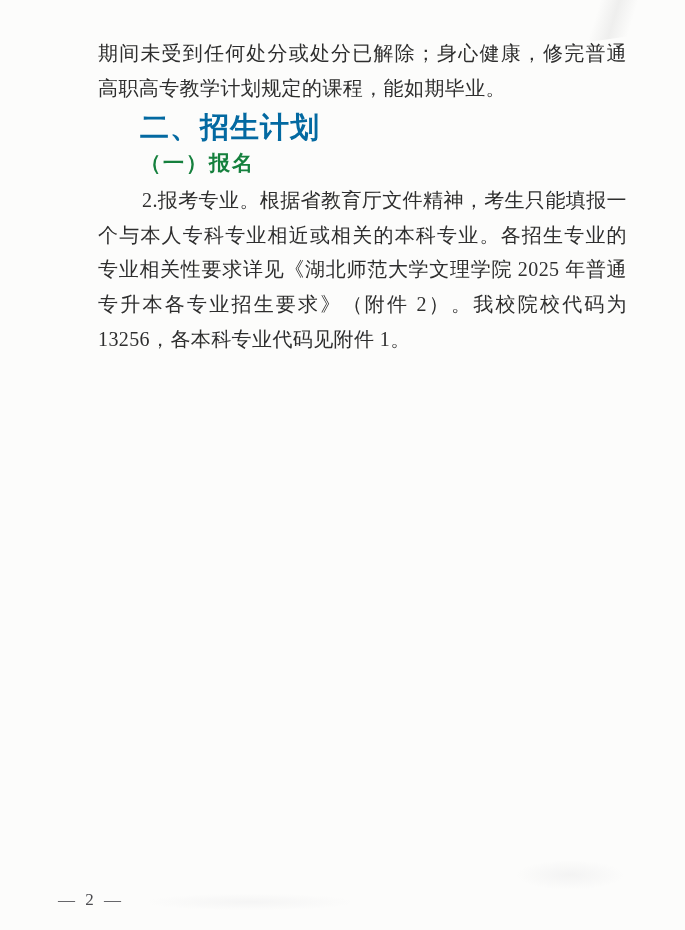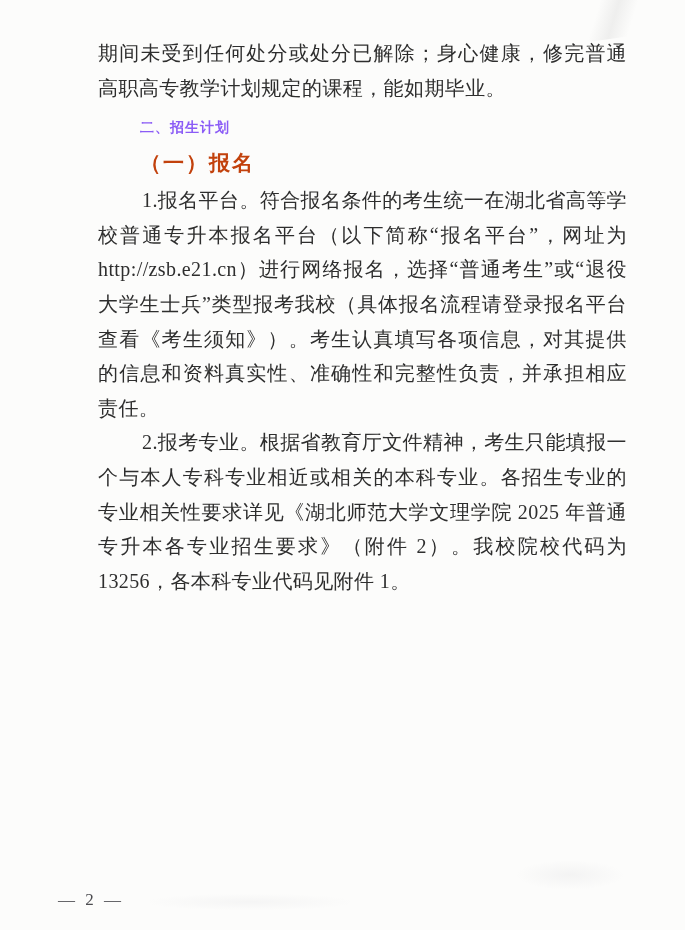--- a/index.html
+++ b/index.html
@@ -62,33 +62,33 @@
     letter-spacing: 0.4px;
   }
   p.body.continuation {
     text-indent: 0;
   }
   h2.heading {
     margin: 7px 0 4px 0;
     padding-left: 42px;
     font-family: "Liberation Sans", "DejaVu Sans", sans-serif;
     font-weight: 700;
-    font-size: 14px;
+    font-size: 29px;
     line-height: 30px;
-    color: #8b5cf6;
+    color: #0369a1;
     letter-spacing: 1px;
   }
   h3.subheading {
     margin: 6px 0 5px 0;
     padding-left: 42px;
     font-family: "Liberation Serif", "DejaVu Serif", serif;
     font-weight: 700;
     font-size: 21px;
     line-height: 30px;
-    color: #c2410c;
+    color: #15803d;
     letter-spacing: 2px;
   }
   .page-number {
     position: absolute;
     left: 58px;
     bottom: 20px;
     font-size: 17px;
     letter-spacing: 3px;
     color: #4c4c50;
   }
@@ -105,21 +105,20 @@
   <div class="content">
 
     <p class="body continuation">期间未受到任何处分或处分已解除；身心健康，修完普通高职高专教学计划规定的课程，能如期毕业。</p>
 
     <h2 class="heading">二、招生计划</h2>
 
 
 
     <h3 class="subheading">（一）报名</h3>
 
-    <p class="body">1.报名平台。符合报名条件的考生统一在湖北省高等学校普通专升本报名平台（以下简称“报名平台”，网址为 http://zsb.e21.cn）进行网络报名，选择“普通考生”或“退役大学生士兵”类型报考我校（具体报名流程请登录报名平台查看《考生须知》）。考生认真填写各项信息，对其提供的信息和资料真实性、准确性和完整性负责，并承担相应责任。</p>
 
     <p class="body">2.报考专业。根据省教育厅文件精神，考生只能填报一个与本人专科专业相近或相关的本科专业。各招生专业的专业相关性要求详见《湖北师范大学文理学院 2025 年普通专升本各专业招生要求》（附件 2）。我校院校代码为 13256，各本科专业代码见附件 1。</p>
 
   </div>
 
   <div class="page-number">— 2 —</div>
 
 </div>
 
 </body></html>

